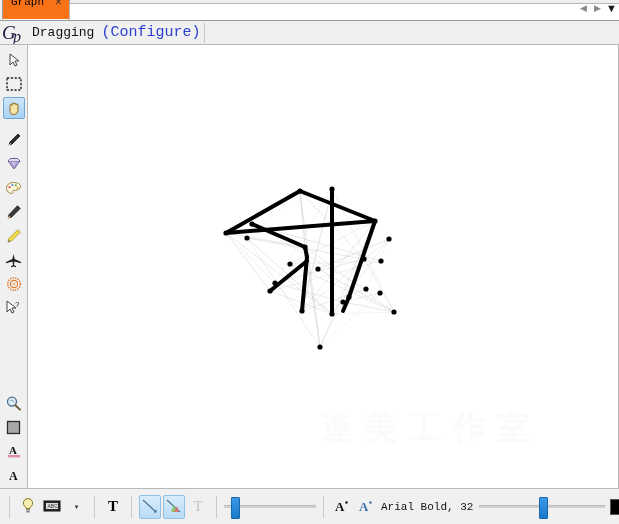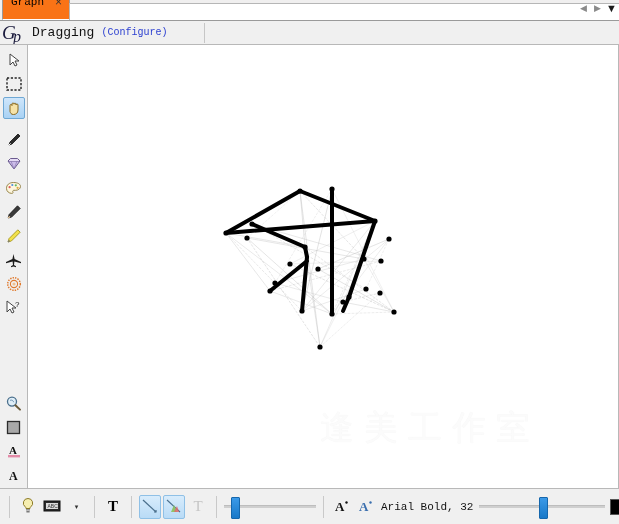--- a/index.html
+++ b/index.html
@@ -120,21 +120,21 @@
     letter-spacing: -3px;
   }
   .mode-text {
     font-family: "Liberation Mono", monospace;
     font-size: 13px;
     color: #111;
     margin-left: 2px;
   }
   .mode-link {
     font-family: "Liberation Mono", monospace;
-    font-size: 10px;
+    font-size: 15px;
     color: #2b3fd0;
     margin-left: 7px;
     cursor: pointer;
   }
   .modebar-sep {
     position: absolute;
     left: 204px;
     top: 2px;
     width: 1px;
     height: 20px;

